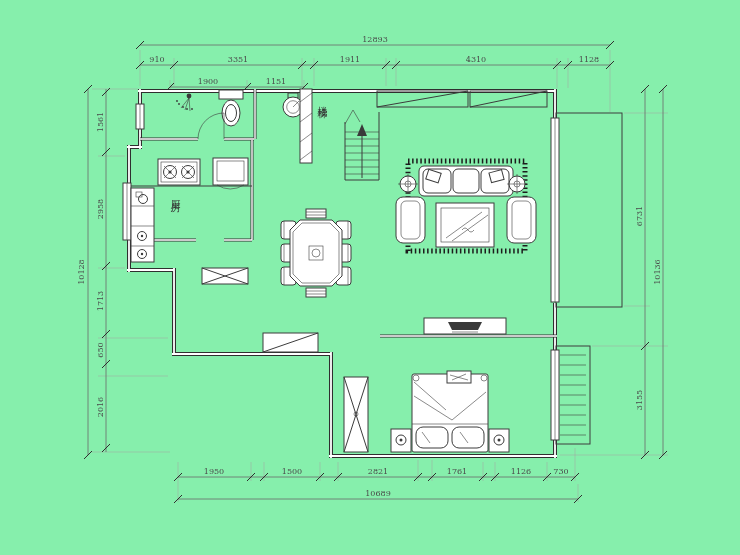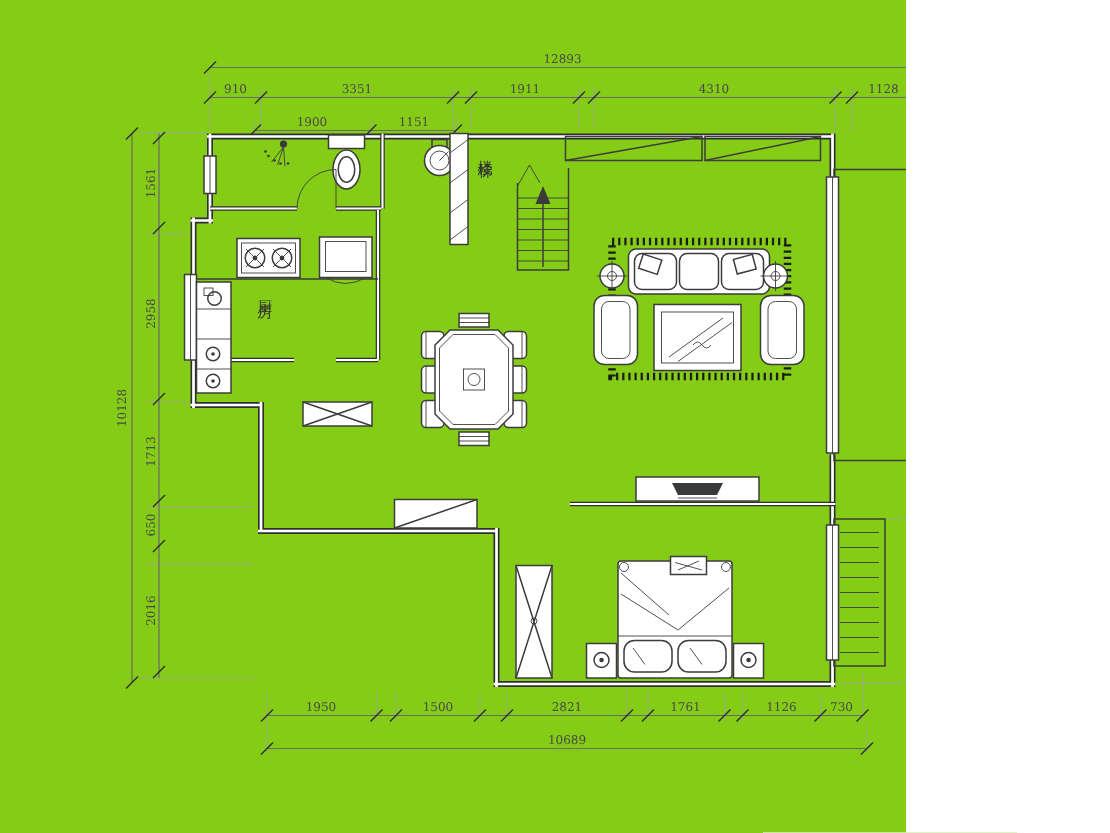--- a/index.html
+++ b/index.html
@@ -1,16 +1,16 @@
 <!DOCTYPE html>
 <html><head>
 <meta charset="utf-8">
 <style>
   html,body{margin:0;padding:0;background:#fff;}
-  .canvas{position:relative;width:604px;height:555px;background:#84cc16;overflow:hidden;
+  .canvas{position:relative;width:740px;height:555px;background:#86efac;overflow:hidden;
           font-family:"DejaVu Sans",sans-serif;}
   svg{position:absolute;left:0;top:0;}
   svg text{font:8px "DejaVu Serif",serif;fill:#4a4a4a;text-anchor:middle;}
   .w  {stroke:#2f2f2f;stroke-width:4;fill:none;}
   .ww {stroke:#ffffff;stroke-width:1.8;fill:none;}
   .wi {stroke:#2f2f2f;stroke-width:3;fill:none;}
   .wwi{stroke:#ffffff;stroke-width:1.4;fill:none;}
   .t  {stroke:#3c3c3c;stroke-width:1;fill:none;}
   .th {stroke:#3c3c3c;stroke-width:.6;fill:none;}
   .tf {stroke:#3c3c3c;stroke-width:1;fill:#ffffff;}

